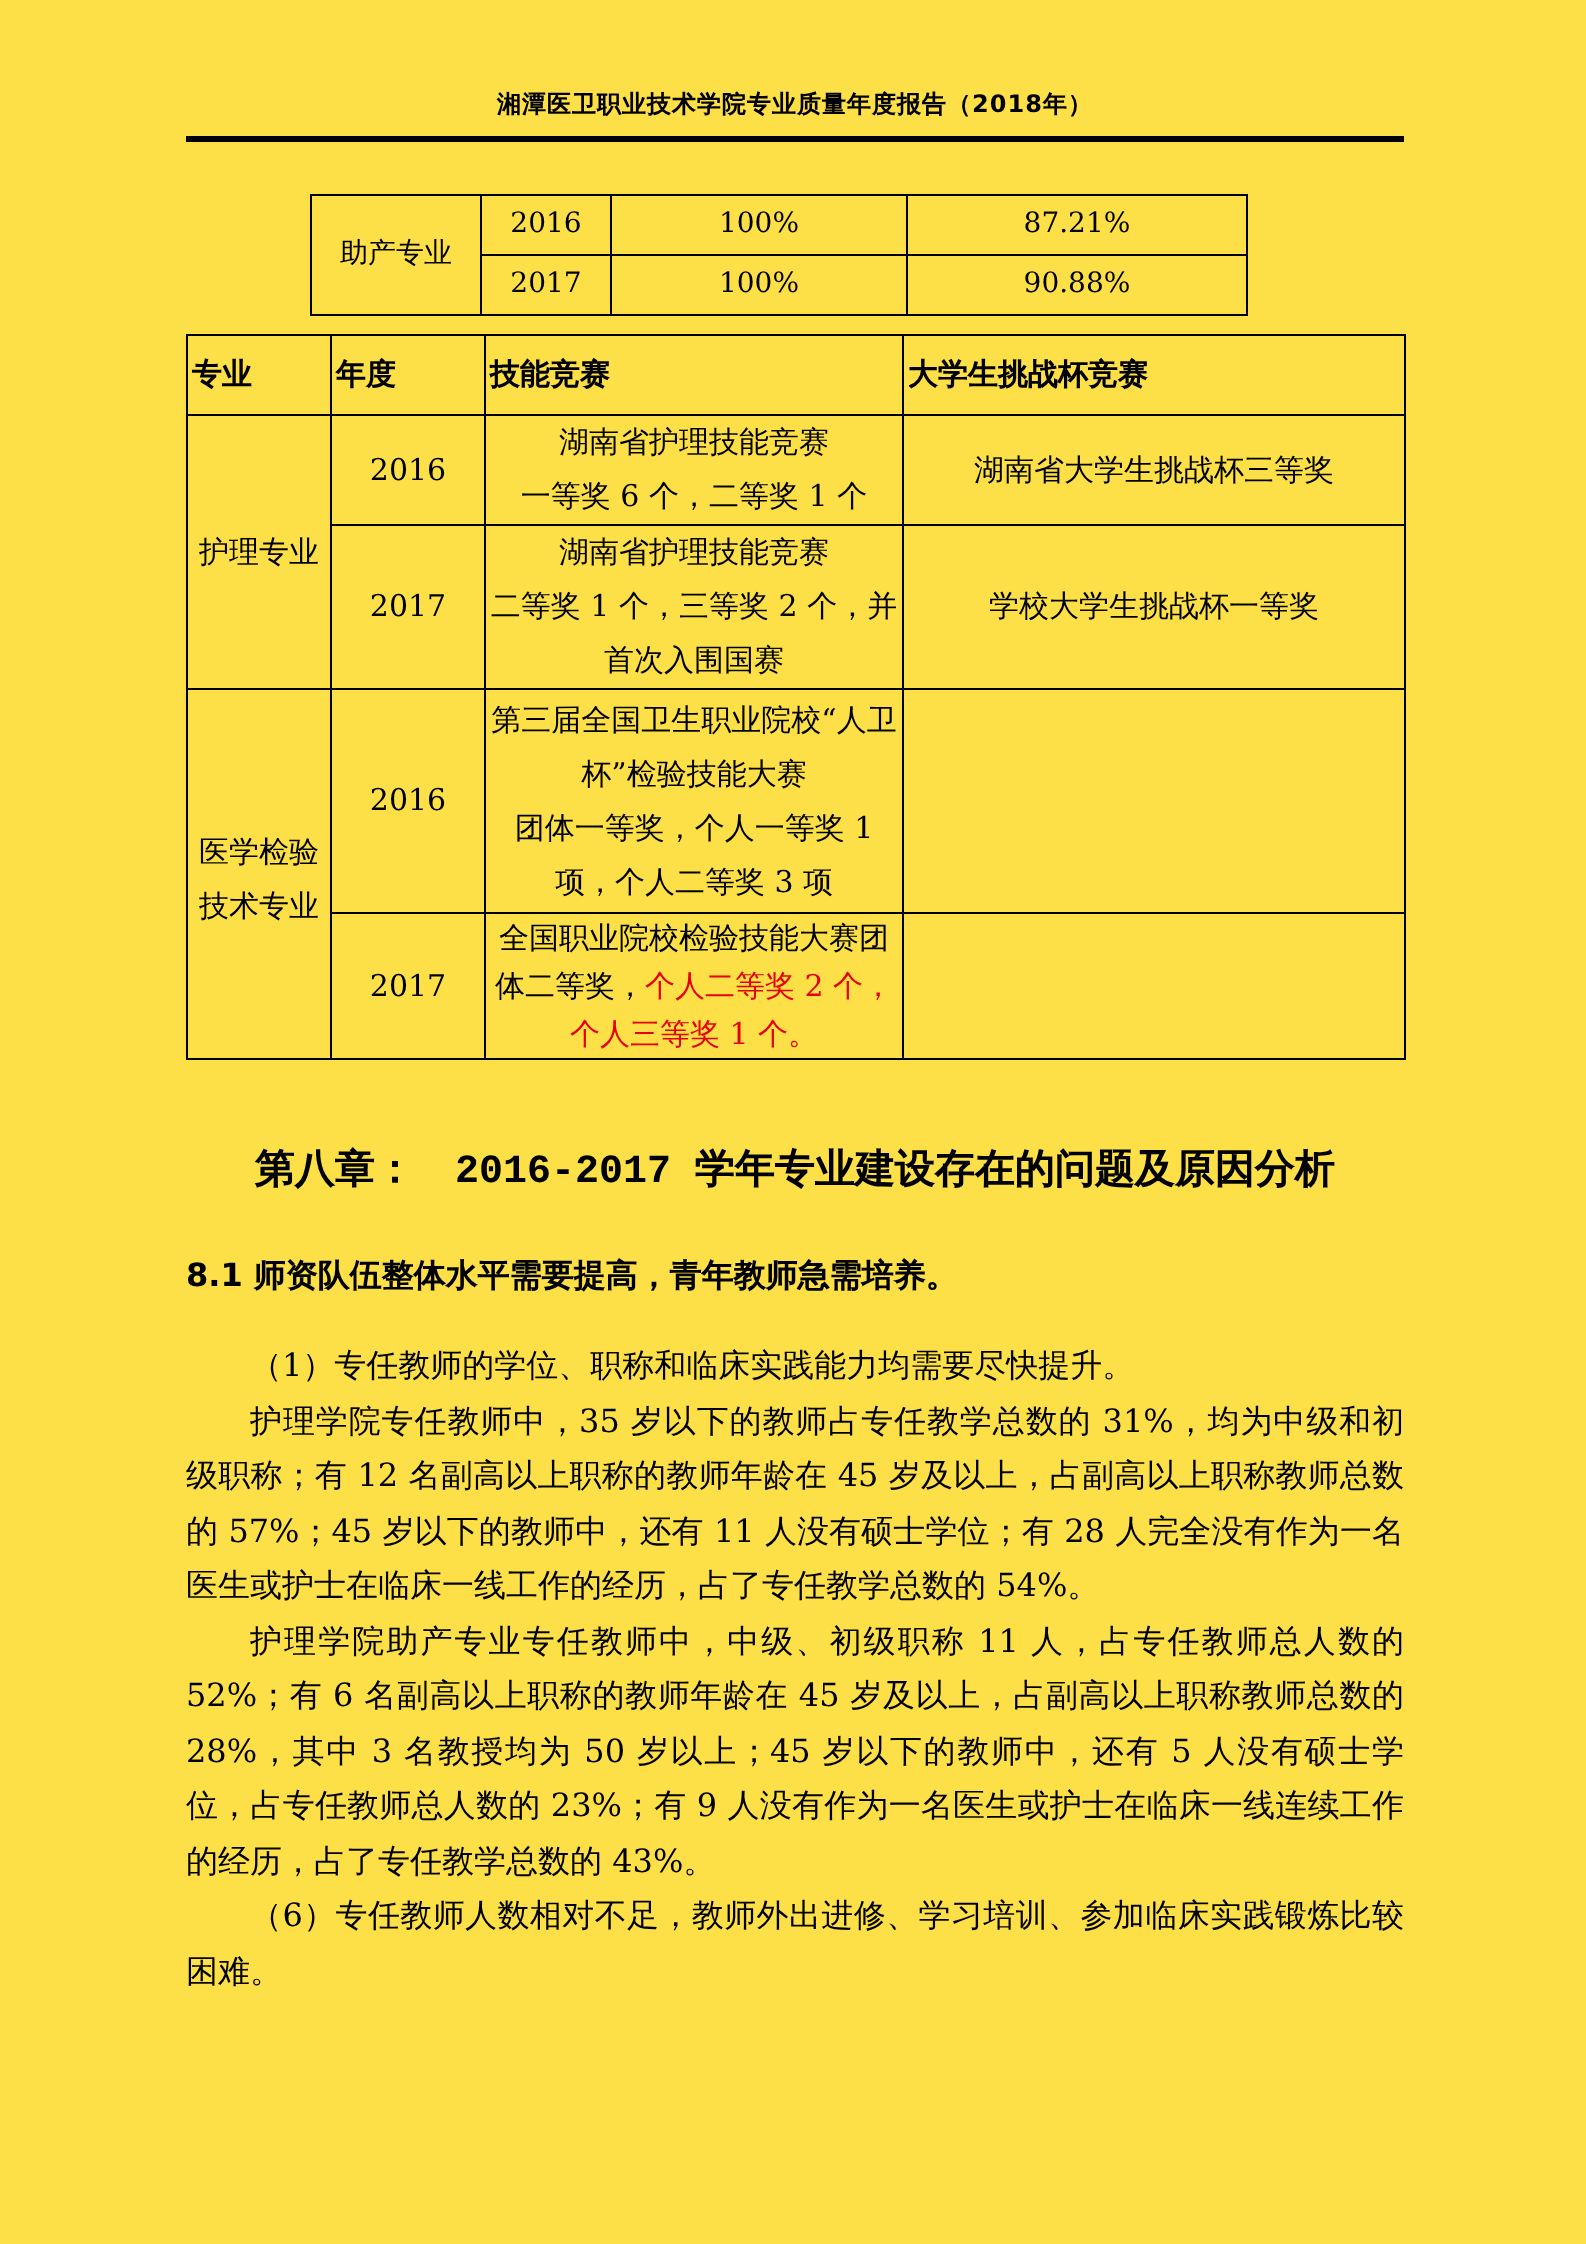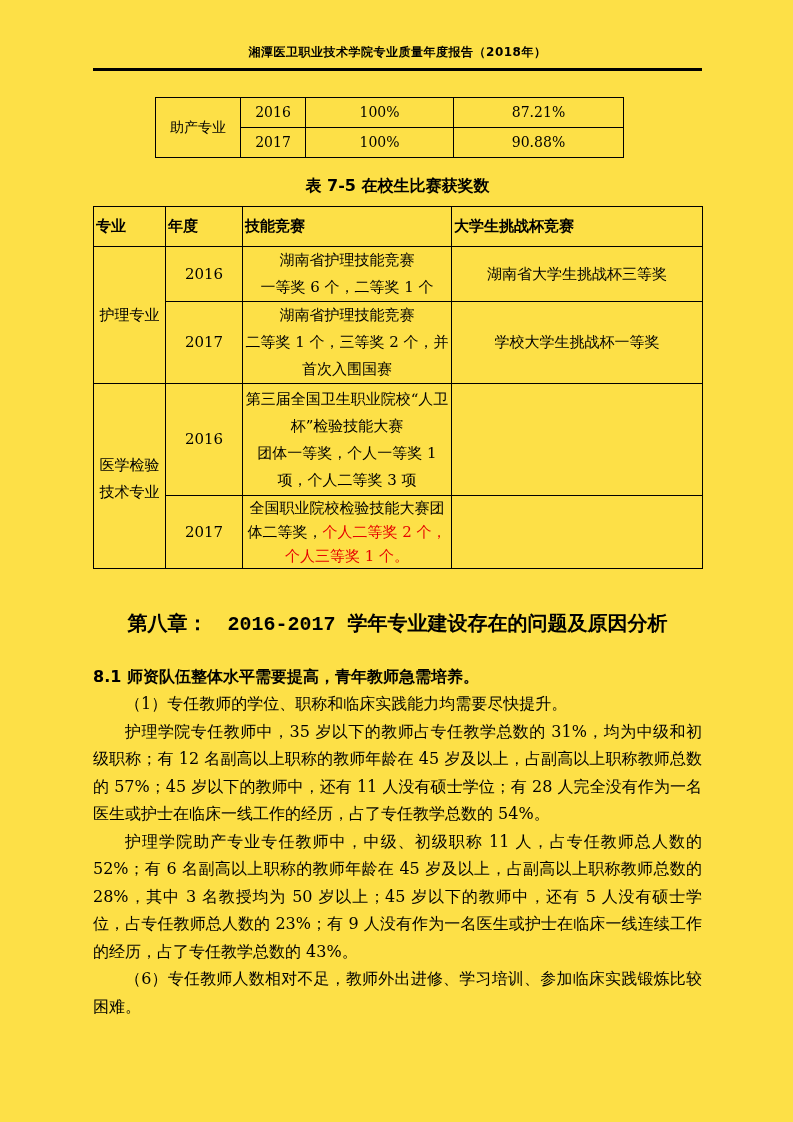--- a/index.html
+++ b/index.html
@@ -41,21 +41,21 @@
   .cell-top { vertical-align:top; padding-top:5px; }
   
   .chapter-title {
     text-align:center; font-family:Liberation Mono, monospace;
     font-weight:bold; font-size:20px; margin:41px 0 0 0;
   }
   .section-title {
     font-family:"DejaVu Sans","Liberation Sans",sans-serif;
     font-weight:bold; font-size:16px; margin:30px 0 0 0;
   }
-  .body-text { margin-top:2px; }
+  .body-text { margin-top:20px; }
   .body-text p {
     margin:0; font-size:16px; line-height:27.5px;
     text-align:justify; text-indent:2em;
   }
   .body-text p.spaced { margin-top:8px; }
 </style>
 </head>
 <body>
 
 <div class="page">
@@ -80,21 +80,20 @@
         <td>87.21%</td>
       </tr>
       <tr>
         <td>2017</td>
         <td>100%</td>
         <td>90.88%</td>
       </tr>
     </tbody>
       </table>
 
-    <div class="table-caption">表 7-5 在校生比赛获奖数</div>
 
     <table class="main-table">
       <colgroup>
           <col style="width:72px">
           <col style="width:77px">
           <col style="width:209px">
           <col style="width:251px">
         </colgroup>
       <tbody>
           <tr>

